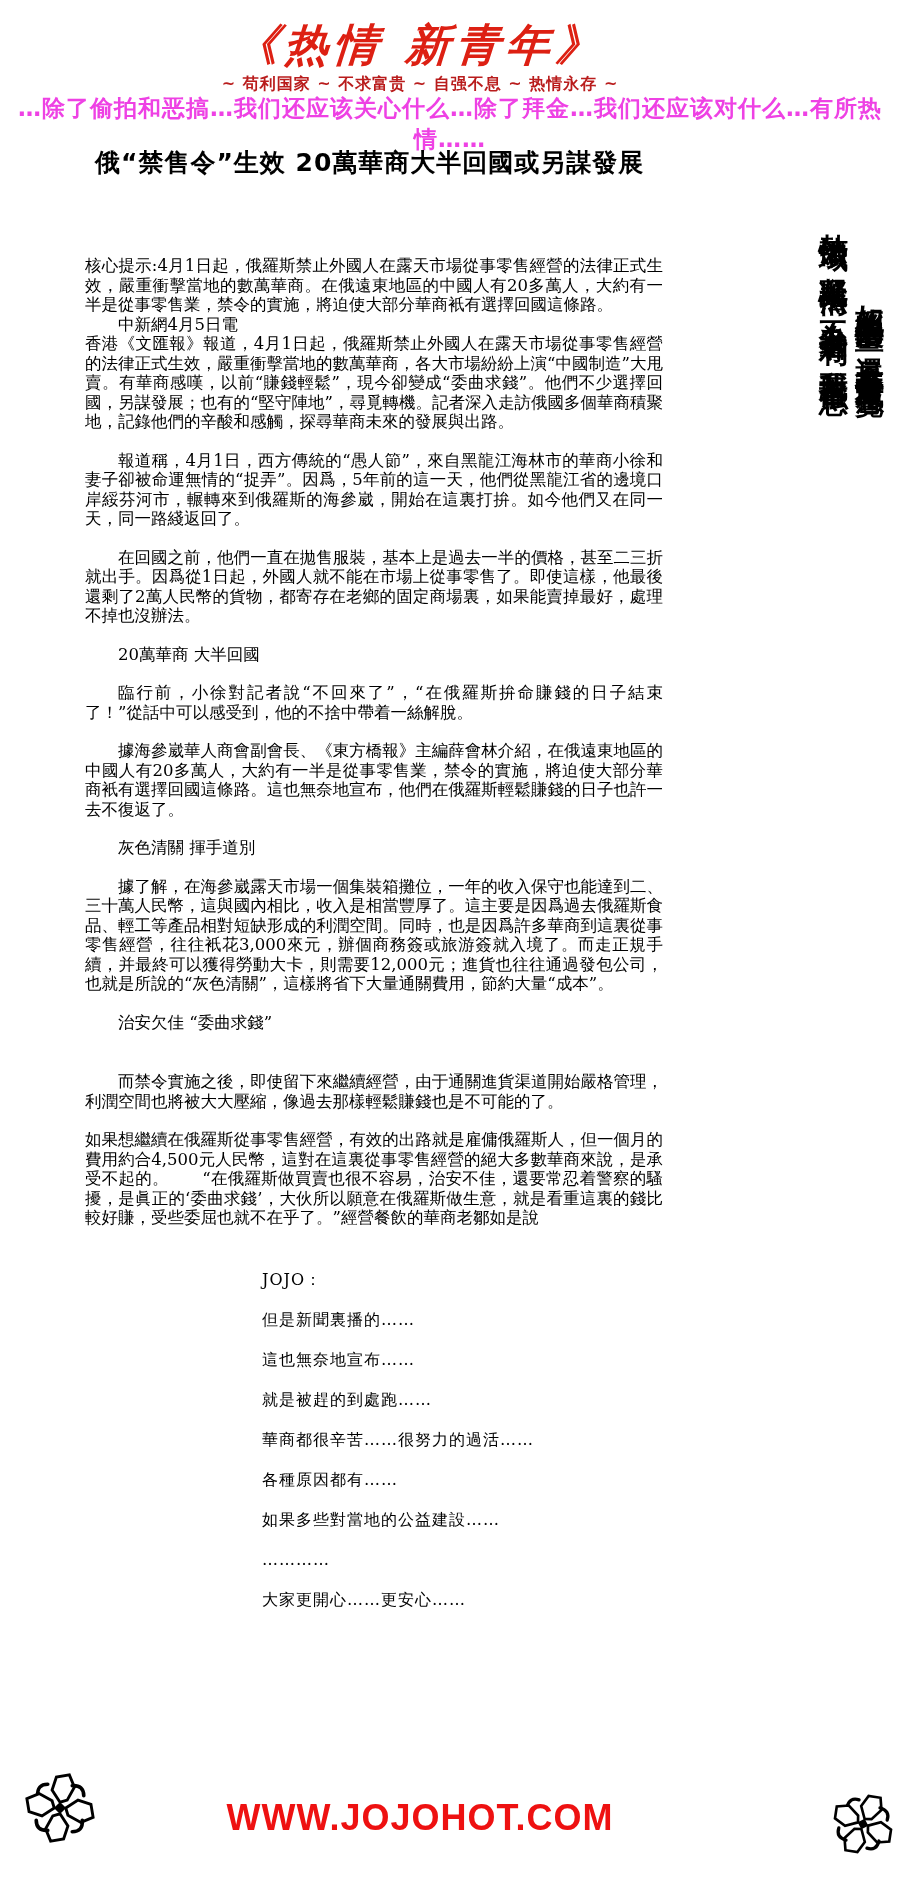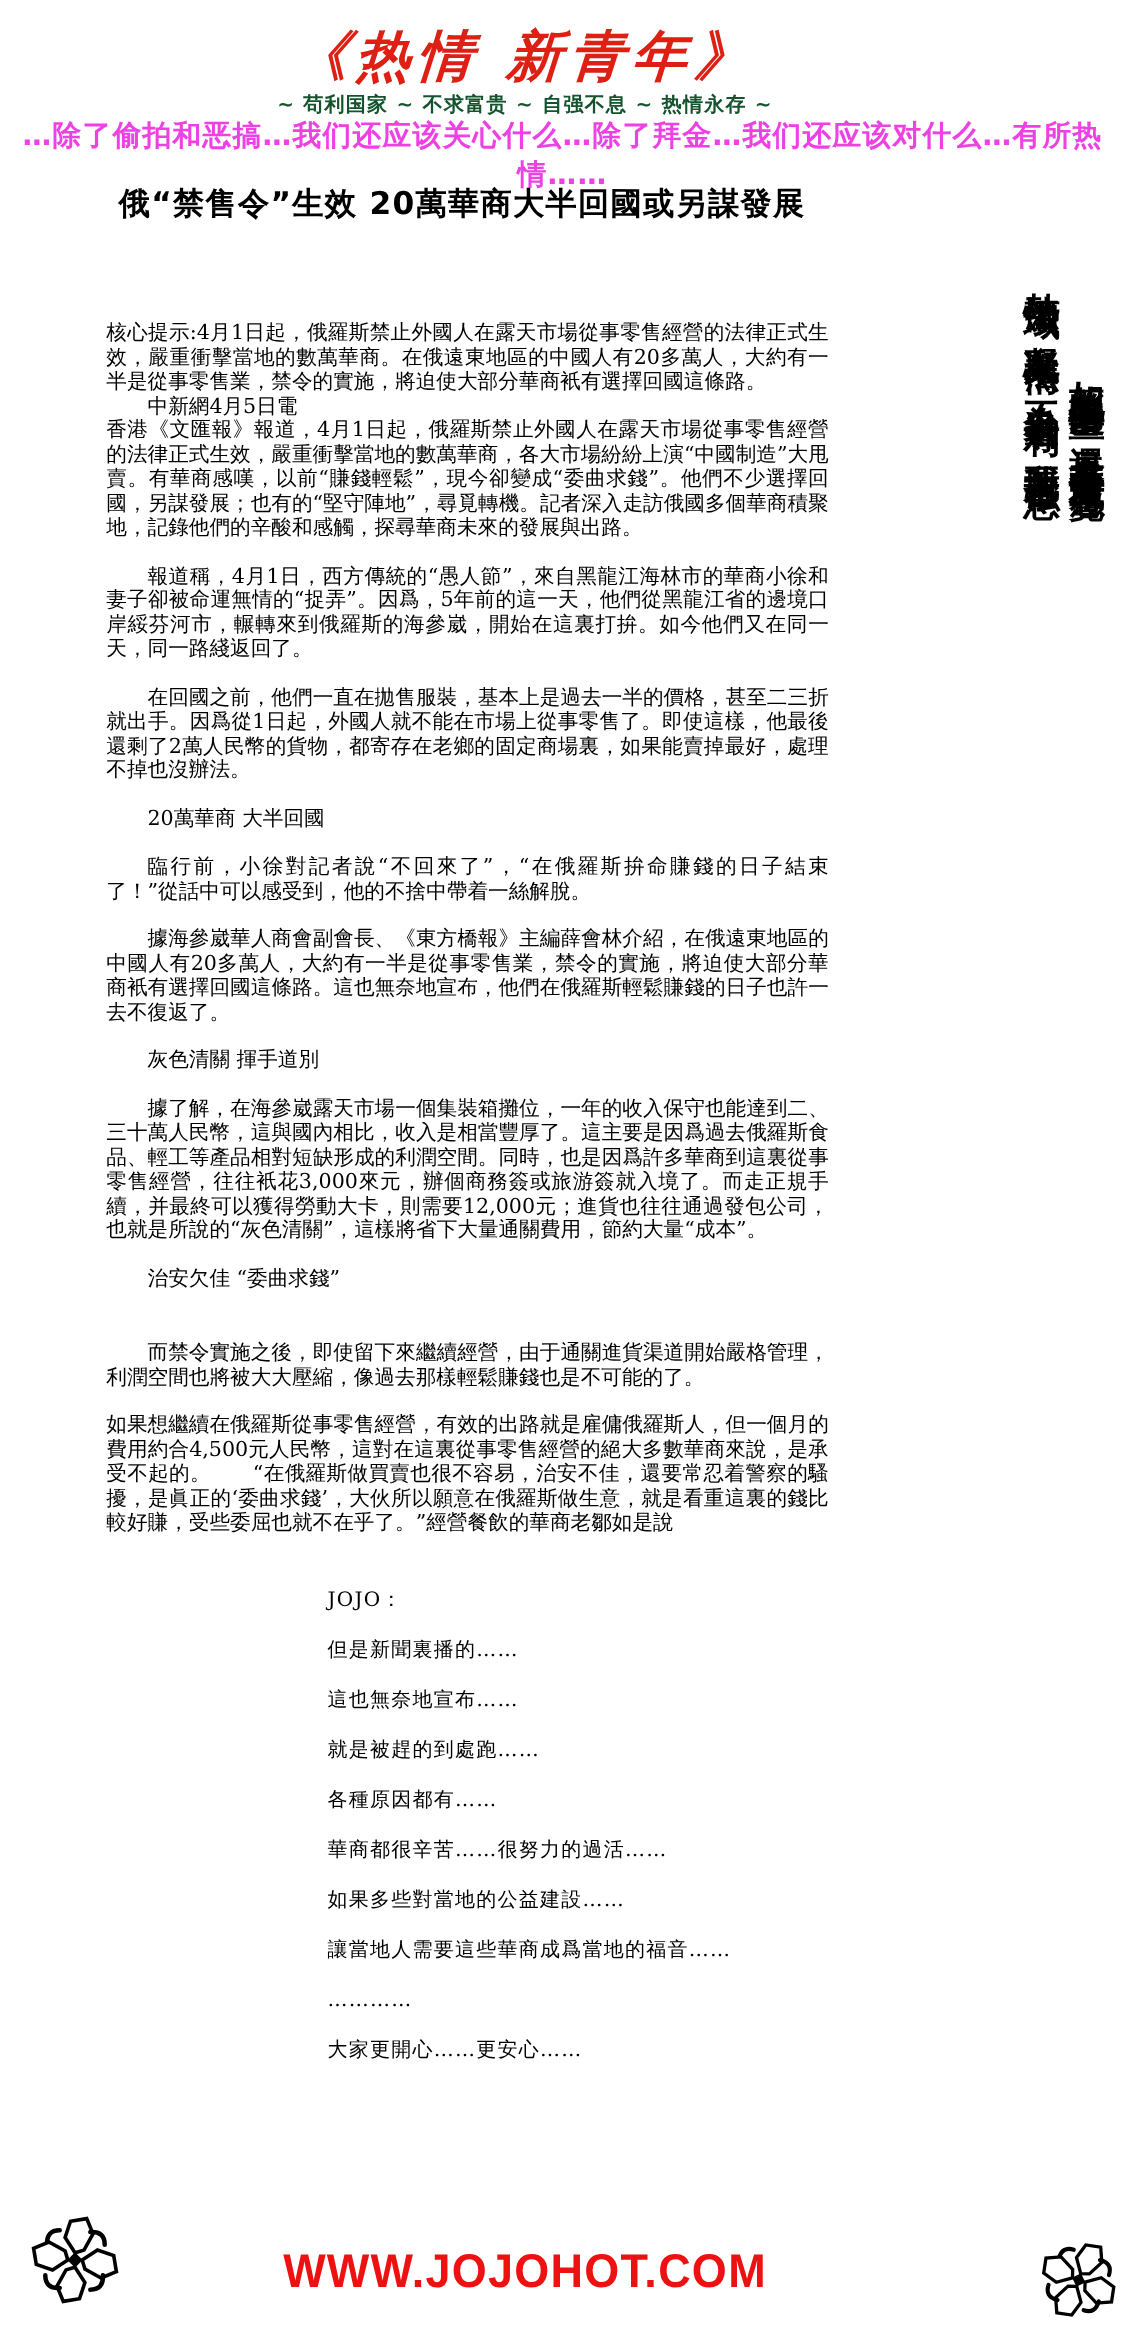--- a/index.html
+++ b/index.html
@@ -10,21 +10,21 @@
   
   .title {
     position:absolute; top:16px; left:0; width:840px; text-align:center;
     font-family:"DejaVu Serif", serif; font-style:italic; font-weight:bold;
     font-size:44px; letter-spacing:6px; color:#dd2013;
     transform:skewX(-4deg); margin:0;
   }
   .motto1 {
     position:absolute; top:74px; left:0; width:840px; text-align:center;
     font-family:"DejaVu Sans", sans-serif; font-weight:bold;
-    font-size:16px; color:#14532d; letter-spacing:1px;
+    font-size:16px; color:#b91c1c; letter-spacing:1px;
   }
   .motto2 {
     position:absolute; top:93px; left:0; width:900px; text-align:center;
     font-family:"DejaVu Sans", sans-serif; font-weight:bold;
     font-size:23px; color:#ee41e4; letter-spacing:1px;
   }
 
   
   .headline {
     position:absolute; top:146px; left:95px; margin:0;
@@ -97,24 +97,23 @@
     </div>
 
   <div class="vcol vcol-left">熱情領域！凝聚熱情！不為爭名奪利！我要自強不息！</div>
   <div class="vcol vcol-right">如此經典的漫畫！還是拿在手中才更有感覺！</div>
 
   <div class="jojo">
       <div class="jojo-line">JOJO：</div>
       <div class="jojo-line">但是新聞裏播的……</div>
       <div class="jojo-line">這也無奈地宣布……</div>
       <div class="jojo-line">就是被趕的到處跑……</div>
+      <div class="jojo-line">華商都很辛苦……很努力的過活……</div>
       <div class="jojo-line">各種原因都有……</div>
-      <div class="jojo-line">華商都很辛苦……很努力的過活……</div>
       <div class="jojo-line">如果多些對當地的公益建設……</div>
-      <div class="jojo-line">讓當地人需要這些華商成爲當地的福音……</div>
       <div class="jojo-line">…………</div>
       <div class="jojo-line">大家更開心……更安心……</div>
     </div>
 
   <svg class="flower flower-left" width="72" height="80" viewBox="0 0 100 110">
     <defs>
       <g id="petalA">
         <path d="M50,47 L39,30 L45,12 L63,9 L70,26 L60,44 Z" fill="#ffffff" stroke="#000000" stroke-width="4"></path>
         <path d="M33,22 q-15,0 -14,16" fill="none" stroke="#000000" stroke-width="5" stroke-linecap="round"></path>
       </g>

